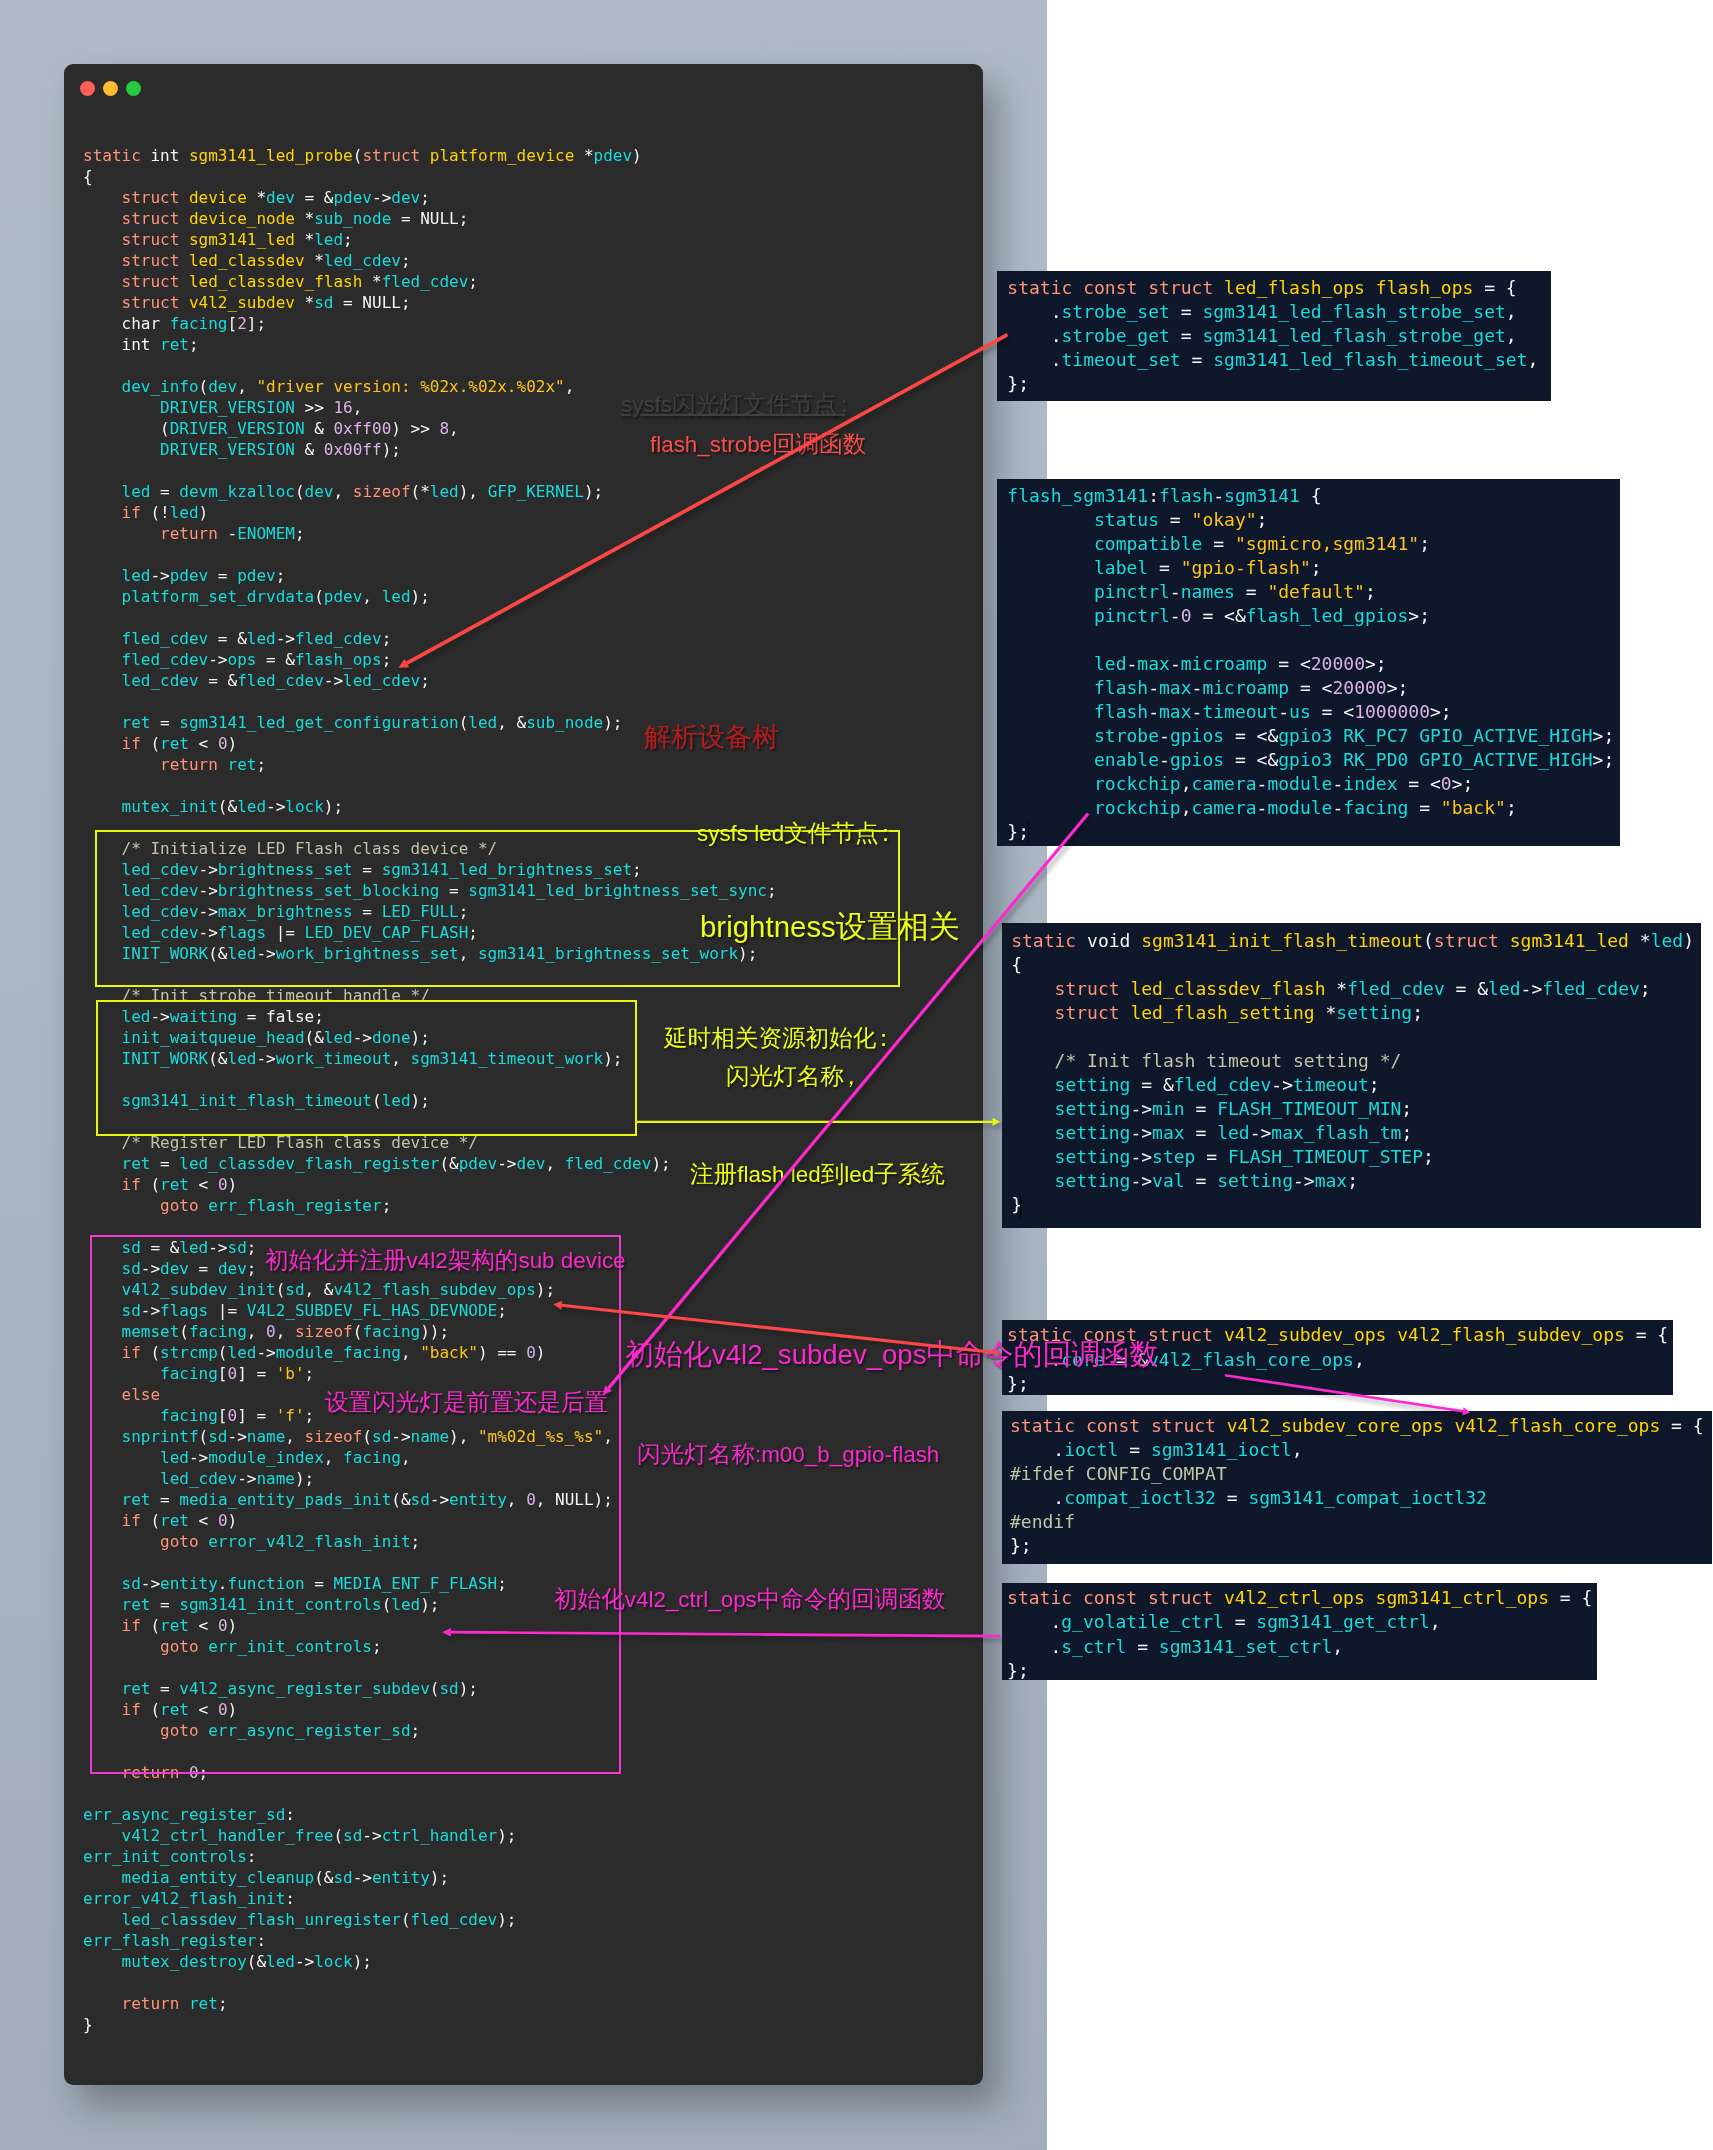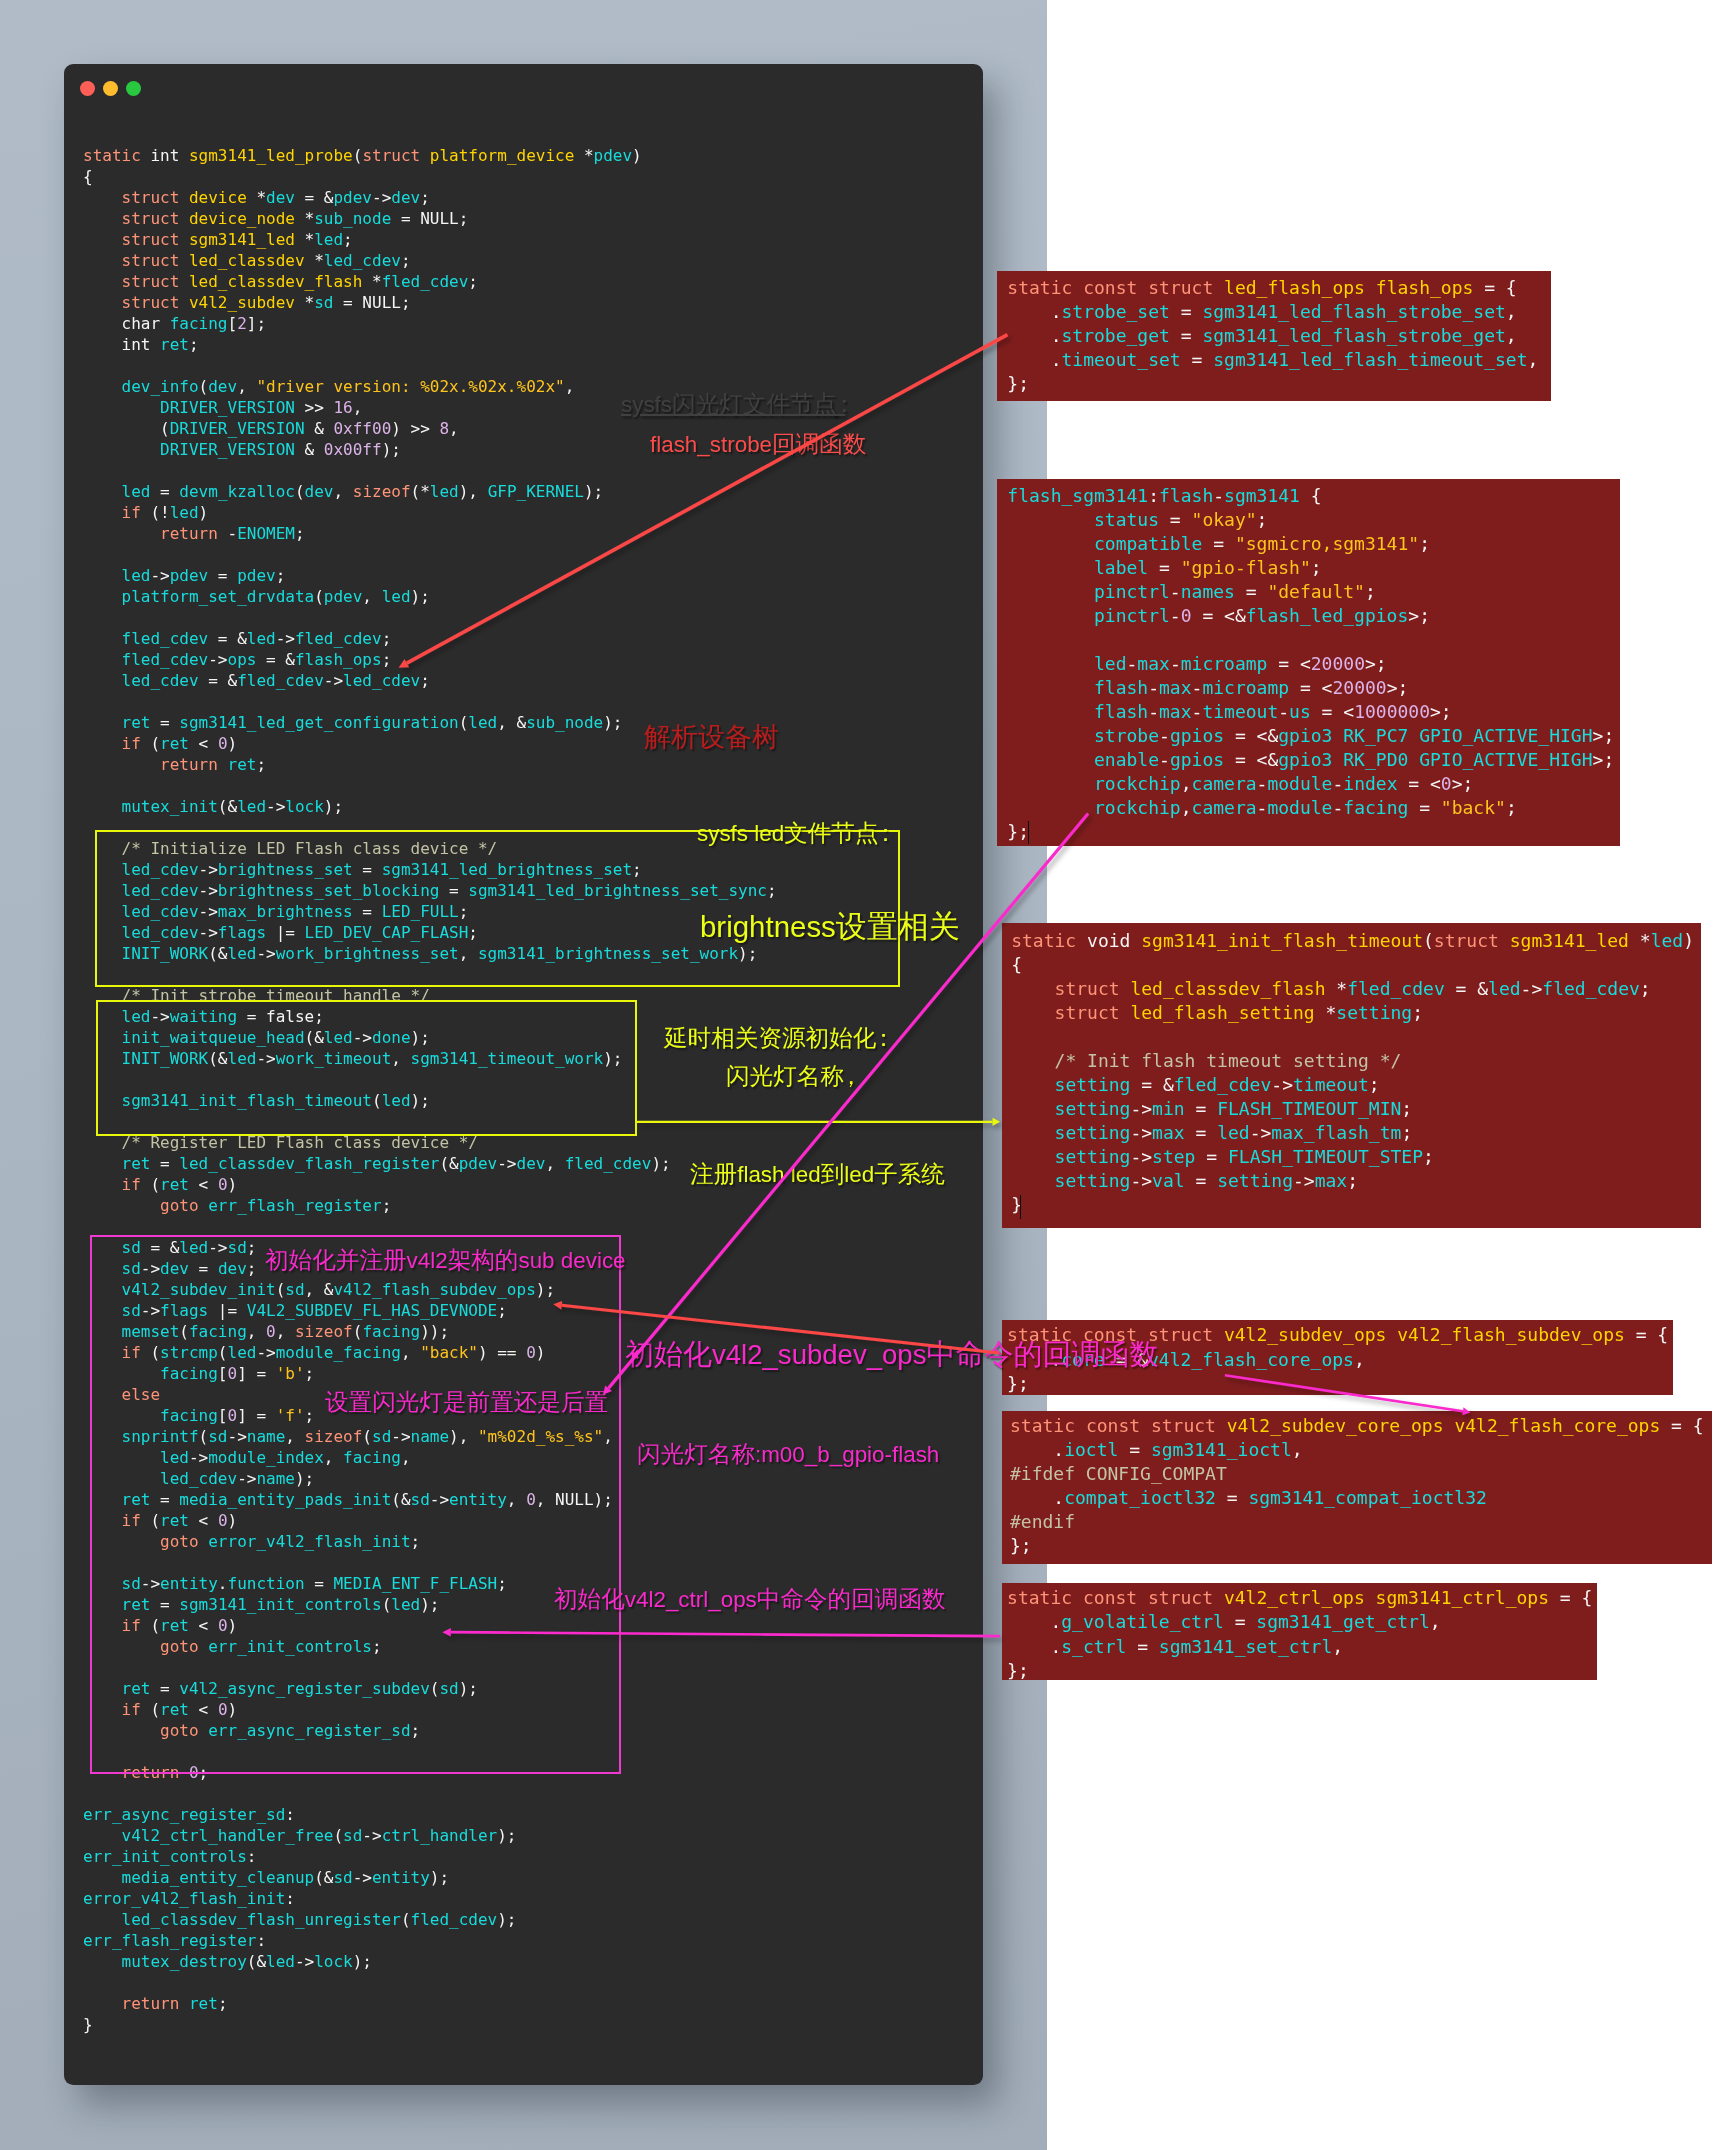--- a/index.html
+++ b/index.html
@@ -7,21 +7,21 @@
   #page{position:relative;width:1714px;height:2151px;background:#fff;}
   .desktop{position:absolute;left:0;top:0;width:1047px;height:2151px;
     background:linear-gradient(172deg,#b0bbc7 0%,#adb9c5 30%,#a8b4c0 60%,#a4afbb 85%,#a2adb9 100%);}
   .win{position:absolute;left:64px;top:64px;width:919px;height:2021px;background:#2b2b2b;
     border-radius:9.2px;box-shadow:15px 19.4px 35px rgba(18,26,36,.34);}
   .dots{position:absolute;left:16px;top:17px;}
   .dot{width:15px;height:15px;border-radius:50%;display:inline-block;vertical-align:top;}
   .dot+.dot{margin-left:8px;}
   .codeblock{position:absolute;white-space:pre;font-family:"DejaVu Sans Mono",monospace;
     -webkit-font-smoothing:antialiased;}
-  .panel{position:absolute;background:#7f1d1d;white-space:pre;font-family:"DejaVu Sans Mono",monospace;}
+  .panel{position:absolute;background:#0f172a;white-space:pre;font-family:"DejaVu Sans Mono",monospace;}
   .kw{color:#ff9478} .ty{color:#ffd400} .id{color:#18dcdc} .pl{color:#f5f5f5}
   .nu{color:#dcb3e8} .st{color:#ffc41c} .cm{color:#c3c3a5}
   .ann{position:absolute;white-space:pre;font-family:"Liberation Sans",sans-serif;font-weight:400;line-height:1;text-shadow:1.7px 2.3px 1.7px rgba(0,0,0,0.45);}
   .ann .lat{font-size:0.95em;}
   .ann .cjk{font-size:1em;}
   .ann .pun{font-size:1em;letter-spacing:-0.46em;margin-left:-0.20em;margin-right:0.66em;}
   .box{position:absolute;box-sizing:border-box;}
   svg.overlay{position:absolute;left:0;top:0;width:1714px;height:2151px;pointer-events:none;}
 </style>
 </head>

